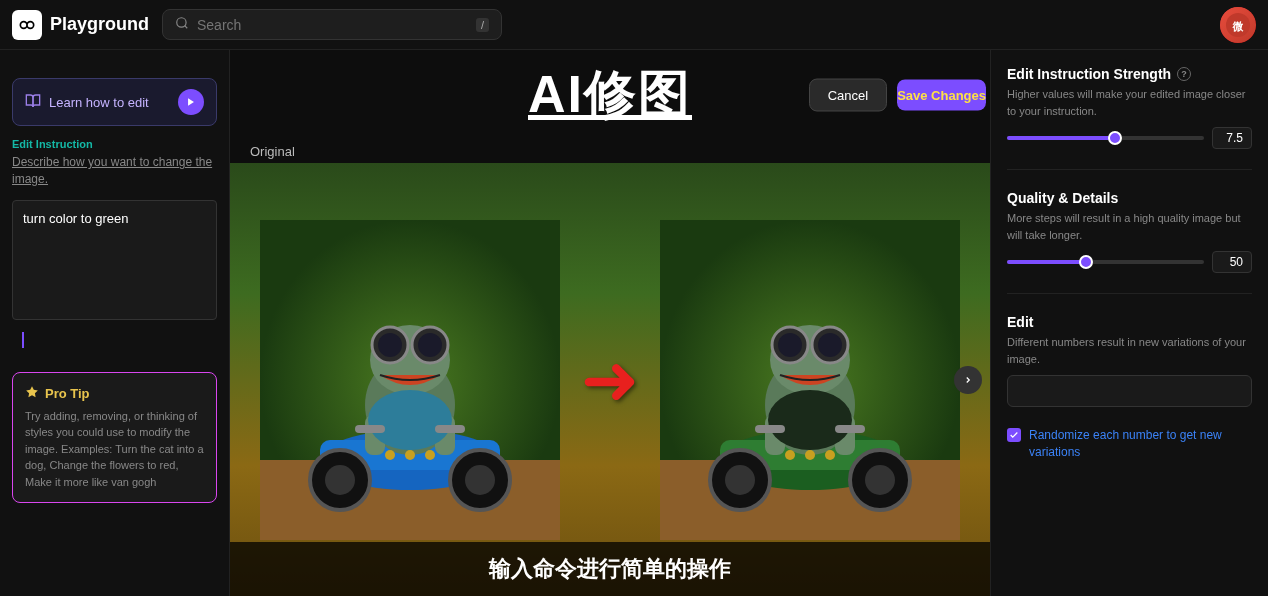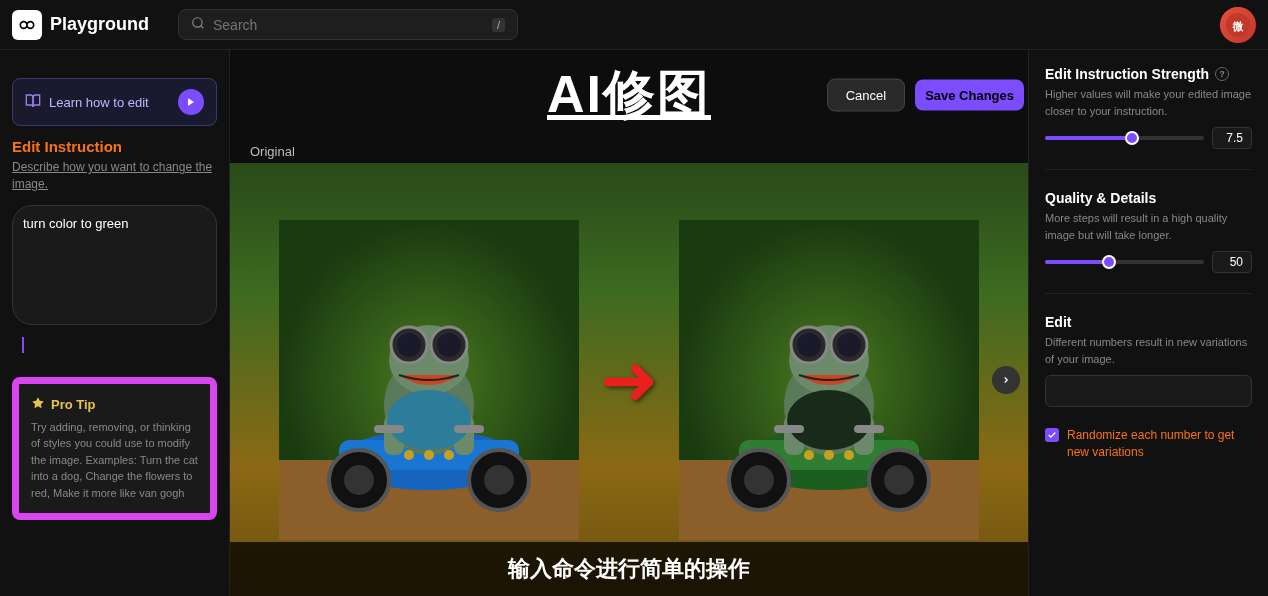--- a/index.html
+++ b/index.html
@@ -15,21 +15,20 @@
     }
 
     
     .header {
       display: flex;
       align-items: center;
       background: #111;
       border-bottom: 1px solid #222;
       height: 50px;
       padding: 0 12px;
-      gap: 16px;
       flex-shrink: 0;
     }
     .logo-area {
       display: flex;
       align-items: center;
       gap: 8px;
       min-width: 150px;
     }
     .logo-icon {
       width: 30px;
@@ -140,54 +139,54 @@
     .learn-btn-play {
       width: 26px;
       height: 26px;
       border-radius: 50%;
       background: #7c4dff;
       display: flex;
       align-items: center;
       justify-content: center;
     }
     .section-title {
-      font-size: 15px;
+      font-size: 11px;
       font-weight: 700;
-      color: #f97316;
+      color: #14b8a6;
       margin-bottom: 4px;
     }
     .section-desc {
       font-size: 12px;
       color: #888;
       line-height: 1.4;
       text-decoration: underline;
     }
     .instruction-input {
       background: #1a1a1a;
       border: 1px solid #333;
-      border-radius: 20px;
+      border-radius: 4px;
       padding: 10px;
       color: #fff;
       font-size: 13px;
       min-height: 120px;
       resize: none;
       outline: none;
       width: 100%;
       font-family: inherit;
     }
     .cursor-line {
       width: 2px;
       height: 16px;
       background: #7c4dff;
       display: inline-block;
       margin-top: 4px;
     }
     .pro-tip-box {
       background: #1a1a1a;
-      border: 7px solid #d946ef;
+      border: 1px solid #d946ef;
       border-radius: 8px;
       padding: 12px;
       display: flex;
       flex-direction: column;
       gap: 6px;
     }
     .pro-tip-title {
       display: flex;
       align-items: center;
       gap: 6px;
@@ -240,23 +239,23 @@
       border-radius: 8px;
       color: #fff;
       font-size: 13px;
       padding: 8px 18px;
       cursor: pointer;
     }
     .btn-save {
       background: #7c4dff;
       border: none;
       border-radius: 8px;
-      color: #000000;
+      color: #fde047;
       font-size: 13px;
-      padding: 8px 10px;
+      padding: 8px 0;
       cursor: pointer;
       font-weight: 600;
     }
     .original-label {
       color: #bbb;
       font-size: 13px;
       padding: 4px 20px;
     }
     .image-container {
       flex: 1;
@@ -311,21 +310,21 @@
       display: flex;
       align-items: center;
       justify-content: center;
       color: #fff;
       cursor: pointer;
       font-size: 12px;
     }
 
     
     .right-panel {
-      width: 240px;
+      width: 278px;
       background: #111;
       border-left: 1px solid #222;
       padding: 16px;
       overflow-y: auto;
       flex-shrink: 0;
       display: flex;
       flex-direction: column;
       gap: 20px;
     }
     .panel-section-title {
@@ -412,21 +411,21 @@
       background: #7c4dff;
       border-radius: 3px;
       display: flex;
       align-items: center;
       justify-content: center;
       flex-shrink: 0;
       margin-top: 1px;
     }
     .checkbox-label {
       font-size: 12px;
-      color: #f97316;
+      color: #3b82f6;
       line-height: 1.4;
     }
     .divider {
       height: 1px;
       background: #222;
     }
   </style>
 </head>
 <body>
 

